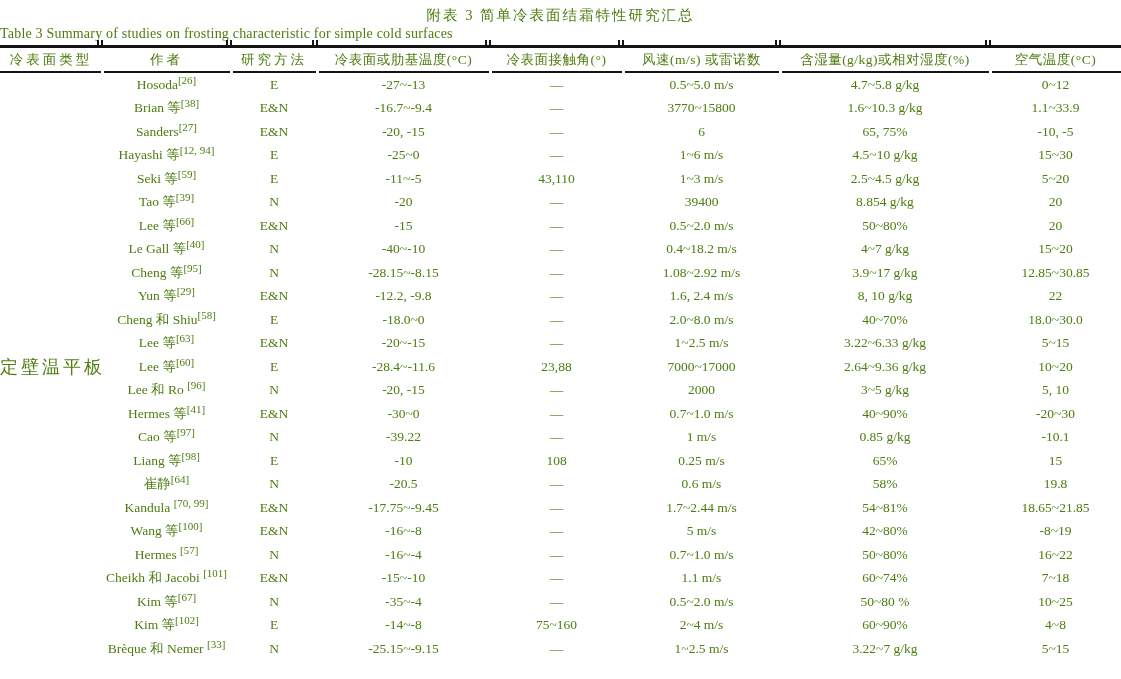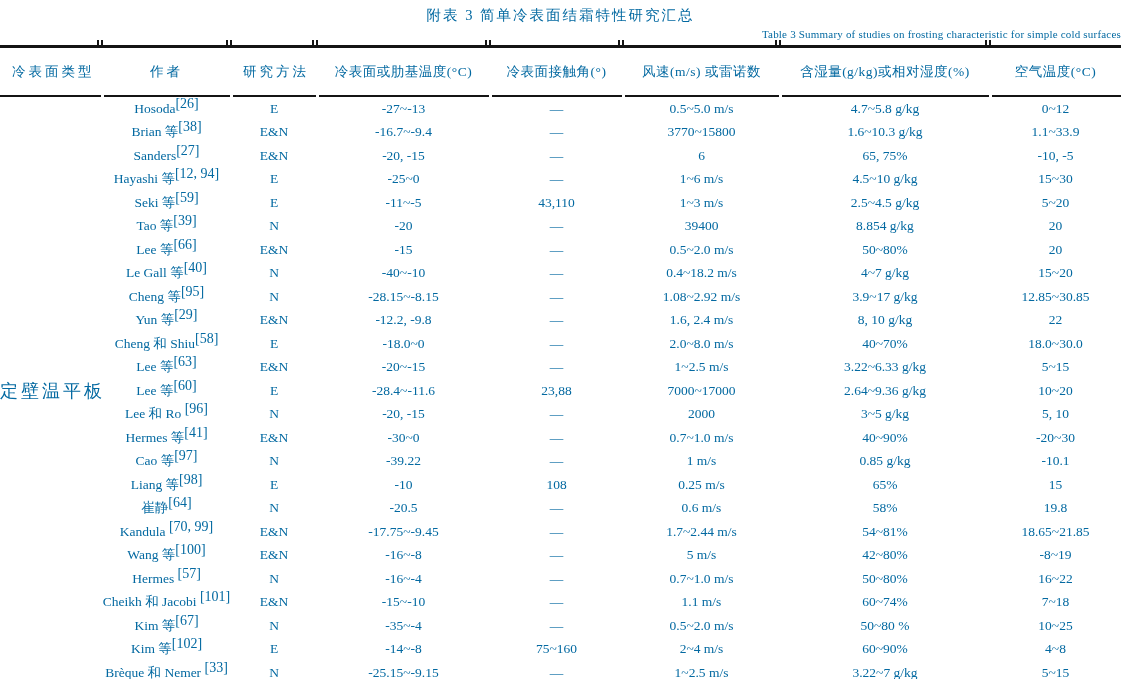--- a/index.html
+++ b/index.html
@@ -3,49 +3,49 @@
 <meta charset="utf-8">
 <style>
   html, body { margin: 0; padding: 0; background: #ffffff; }
   .page {
     position: relative;
     width: 1121px;
     height: 679px;
     box-sizing: border-box;
     padding-top: 5px;
     background: #ffffff;
-    color: #0369a1;
+    color: #4d7c0f;
     font-family: "Liberation Serif", "DejaVu Serif", serif;
     overflow: hidden;
   }
   .title-zh {
     text-align: center;
     font-size: 14.5px;
     line-height: 20px;
     letter-spacing: 2px;
   }
   .title-en {
-    text-align: right;
-    font-size: 11px;
+    text-align: left;
+    font-size: 14px;
     line-height: 18px;
     letter-spacing: 0.2px;
   }
   table.summary {
     width: 1121px;
     table-layout: fixed;
     border-collapse: collapse;
     margin-top: 2px;
     border-top: 3px solid #141414;
   }
   th {
     position: relative;
     font-weight: normal;
     font-size: 13.5px;
     height: 23px;
-    padding: 12px;
+    padding: 0;
     text-align: center;
     border-bottom: 2px solid #141414;
     letter-spacing: 0.5px;
     white-space: nowrap;
   }
   th.ls3 { letter-spacing: 3px; }
   
   th:not(:last-child)::after {
     content: "";
     position: absolute;
@@ -75,21 +75,21 @@
     white-space: nowrap;
     overflow: visible;
   }
   td.type-cell {
     vertical-align: middle;
     font-size: 18px;
     letter-spacing: 3px;
     margin-left: 8px;
   }
   td sup {
-    font-size: 14px;
+    font-size: 11px;
     line-height: 0;
     letter-spacing: 0;
   }
 </style>
 </head>
 <body>
 
 <div class="page">
   <div class="title-zh">附表 3 简单冷表面结霜特性研究汇总</div>
   <div class="title-en">Table 3 Summary of studies on frosting characteristic for simple cold surfaces</div>

